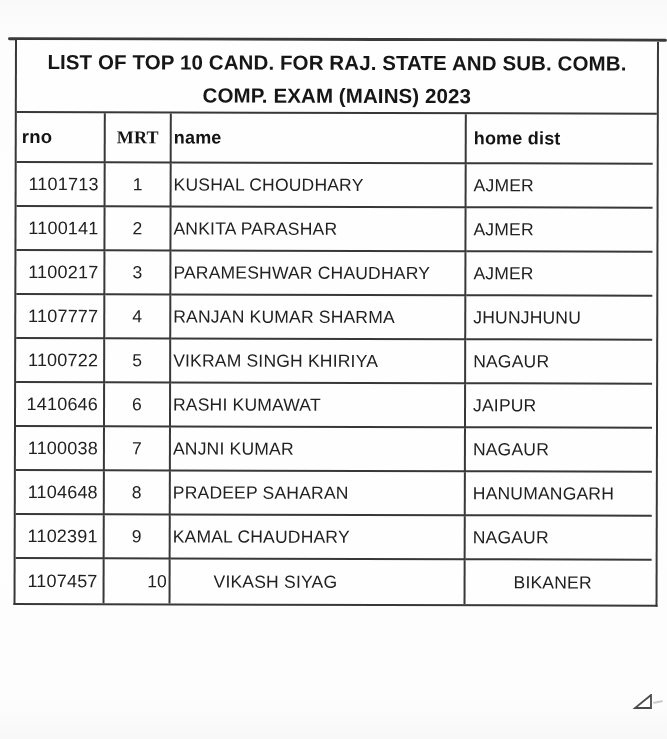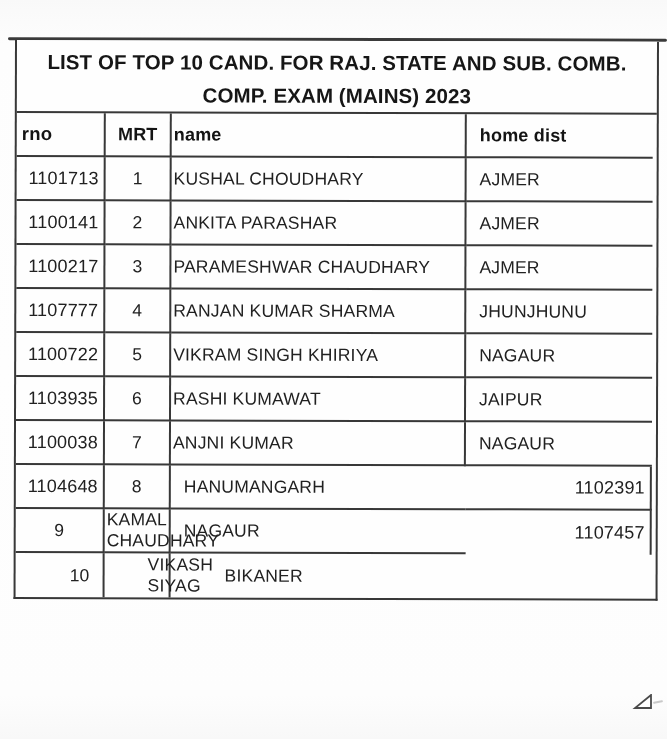--- a/index.html
+++ b/index.html
@@ -60,32 +60,32 @@
     display: flex;
     align-items: center;
     font-size: 17.5px;
     letter-spacing: 0.2px;
     color: #212121;
     background: transparent;
   }
   .cell.last-col { border-right: none; }
   .cell.last-row { border-bottom: none; margin-left: 41px; }
   .cell.th {
-    height: 44px;
+    height: 50px;
     font-weight: bold;
     font-size: 18px;
     color: #141414;
   }
   .cell.td { height: 44px; }
   .col-rno  { justify-content: flex-end; padding-right: 5px; font-size: 18px; }
   .th.col-rno { justify-content: flex-start; padding-left: 5px; font-size: 18.5px; }
   .col-mrt  { justify-content: center; }
-  .th.col-mrt { justify-content: center; }
+  .th.col-mrt { justify-content: center; font-family: Liberation Serif, serif; }
   .col-name { justify-content: flex-start; padding-left: 2px; }
-  .col-dist { justify-content: flex-start; padding-left: 13px; text-align: center; }
+  .col-dist { justify-content: flex-start; padding-left: 7px; text-align: center; }
   .corner-flag {
     position: absolute;
     left: 632px;
     top: 694px;
   }
   .scan-artifact {
     position: absolute;
     left: 653px;
     top: 701px;
     width: 10px;
@@ -134,32 +134,33 @@
       <div class="cell td col-rno">1107777</div>
       <div class="cell td col-mrt">4</div>
       <div class="cell td col-name">RANJAN KUMAR SHARMA</div>
       <div class="cell td col-dist last-col">JHUNJHUNU</div>
 
       <div class="cell td col-rno">1100722</div>
       <div class="cell td col-mrt">5</div>
       <div class="cell td col-name">VIKRAM SINGH KHIRIYA</div>
       <div class="cell td col-dist last-col">NAGAUR</div>
 
-      <div class="cell td col-rno">1103935</div>
+      <div class="cell td col-rno">1410646</div>
       <div class="cell td col-mrt">6</div>
       <div class="cell td col-name">RASHI KUMAWAT</div>
       <div class="cell td col-dist last-col">JAIPUR</div>
 
       <div class="cell td col-rno">1100038</div>
       <div class="cell td col-mrt">7</div>
       <div class="cell td col-name">ANJNI KUMAR</div>
       <div class="cell td col-dist last-col">NAGAUR</div>
 
       <div class="cell td col-rno">1104648</div>
       <div class="cell td col-mrt">8</div>
+      <div class="cell td col-name">PRADEEP SAHARAN</div>
       <div class="cell td col-dist last-col">HANUMANGARH</div>
 
       <div class="cell td col-rno">1102391</div>
       <div class="cell td col-mrt">9</div>
       <div class="cell td col-name">KAMAL CHAUDHARY</div>
       <div class="cell td col-dist last-col">NAGAUR</div>
 
       <div class="cell td col-rno last-row">1107457</div>
       <div class="cell td col-mrt last-row">10</div>
       <div class="cell td col-name last-row">VIKASH SIYAG</div>

